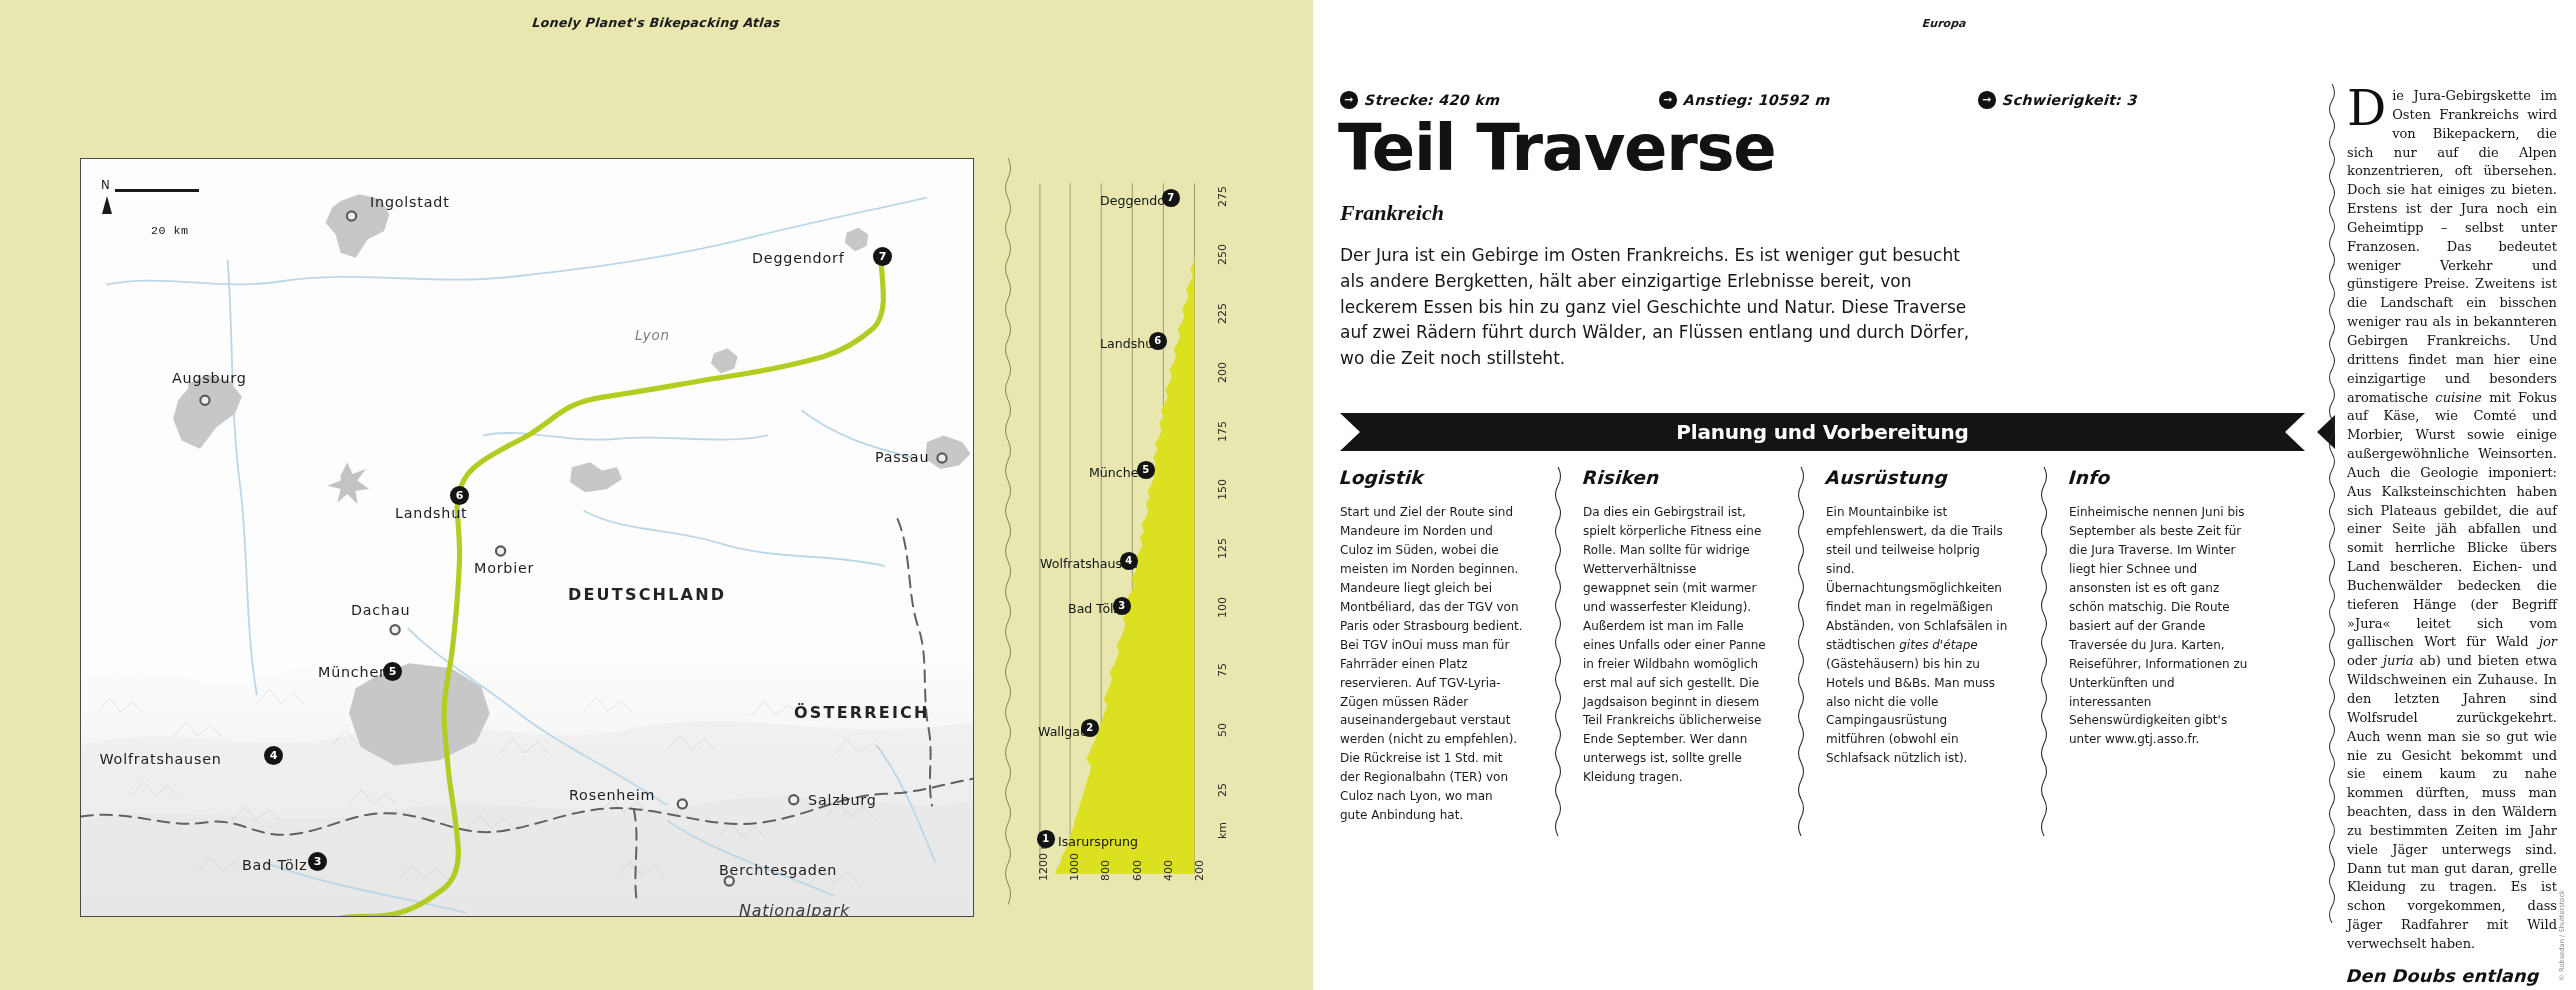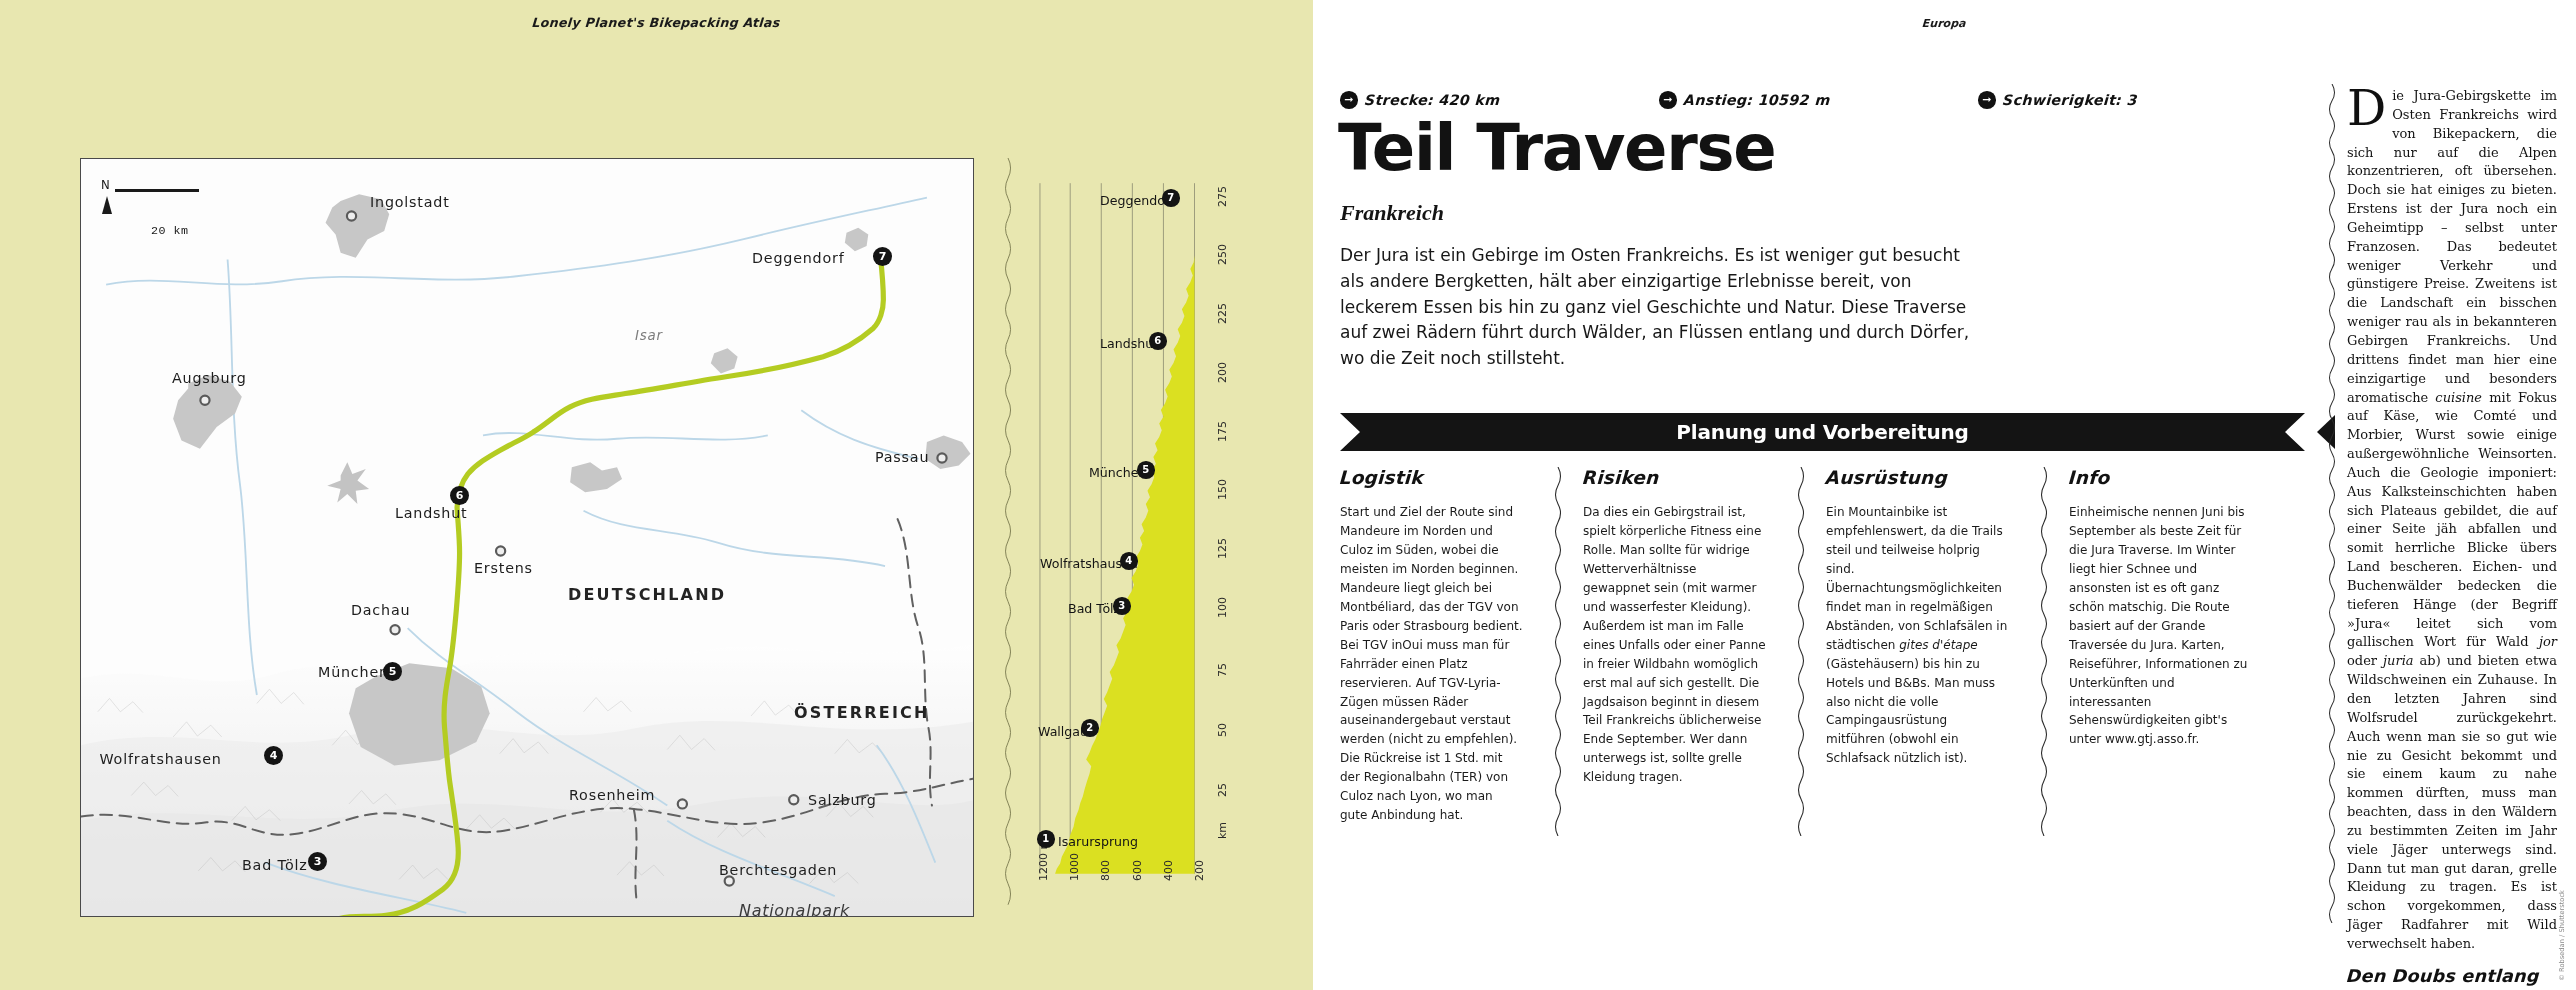--- a/index.html
+++ b/index.html
@@ -365,32 +365,32 @@
       <div class="northmark">N</div>
       <div class="north-arrow"></div>
       <div class="scalebar">
         <div class="km">20 km</div>
         <div class="bar"></div>
       </div>
 
       <div class="map-label" style="left:289px;top:35px">Ingolstadt</div>
       <div class="map-label" style="left:91px;top:211px">Augsburg</div>
       <div class="map-label" style="left:270px;top:443px">Dachau</div>
-      <div class="map-label" style="left:393px;top:401px">Erstens</div>
+      <div class="map-label" style="left:393px;top:401px">Morbier</div>
       <div class="map-label" style="left:488px;top:628px">Rosenheim</div>
 
       <div class="map-label" style="left:727px;top:633px">Salzburg</div>
       <div class="map-label" style="left:794px;top:290px">Passau</div>
       <div class="map-label" style="left:638px;top:703px">Berchtesgaden</div>
 
       <div class="map-label country" style="left:487px;top:426px">DEUTSCHLAND</div>
       <div class="map-label country" style="left:713px;top:544px">ÖSTERREICH</div>
       <div class="map-label park" style="left:658px;top:742px">Nationalpark</div>
 
-      <div class="map-label" style="left:554px;top:169px;font-style:italic;color:#7d7d7d;font-size:13.4px">Isar</div>
+      <div class="map-label" style="left:554px;top:169px;font-style:italic;color:#7d7d7d;font-size:13.4px">Lyon</div>
 
       <div class="map-label" style="left:161px;top:698px">Bad Tölz</div>
       <div class="map-label" style="left:18.5px;top:592px">Wolfratshausen</div>
       <div class="map-label" style="left:237px;top:505px">München</div>
       <div class="map-label" style="left:314px;top:346px">Landshut</div>
       <div class="map-label" style="left:671px;top:91px">Deggendorf</div>
 
       <div class="wp" style="left:227px;top:693px">3</div>
       <div class="wp" style="left:183px;top:587px">4</div>
       <div class="wp" style="left:302px;top:503px">5</div>

